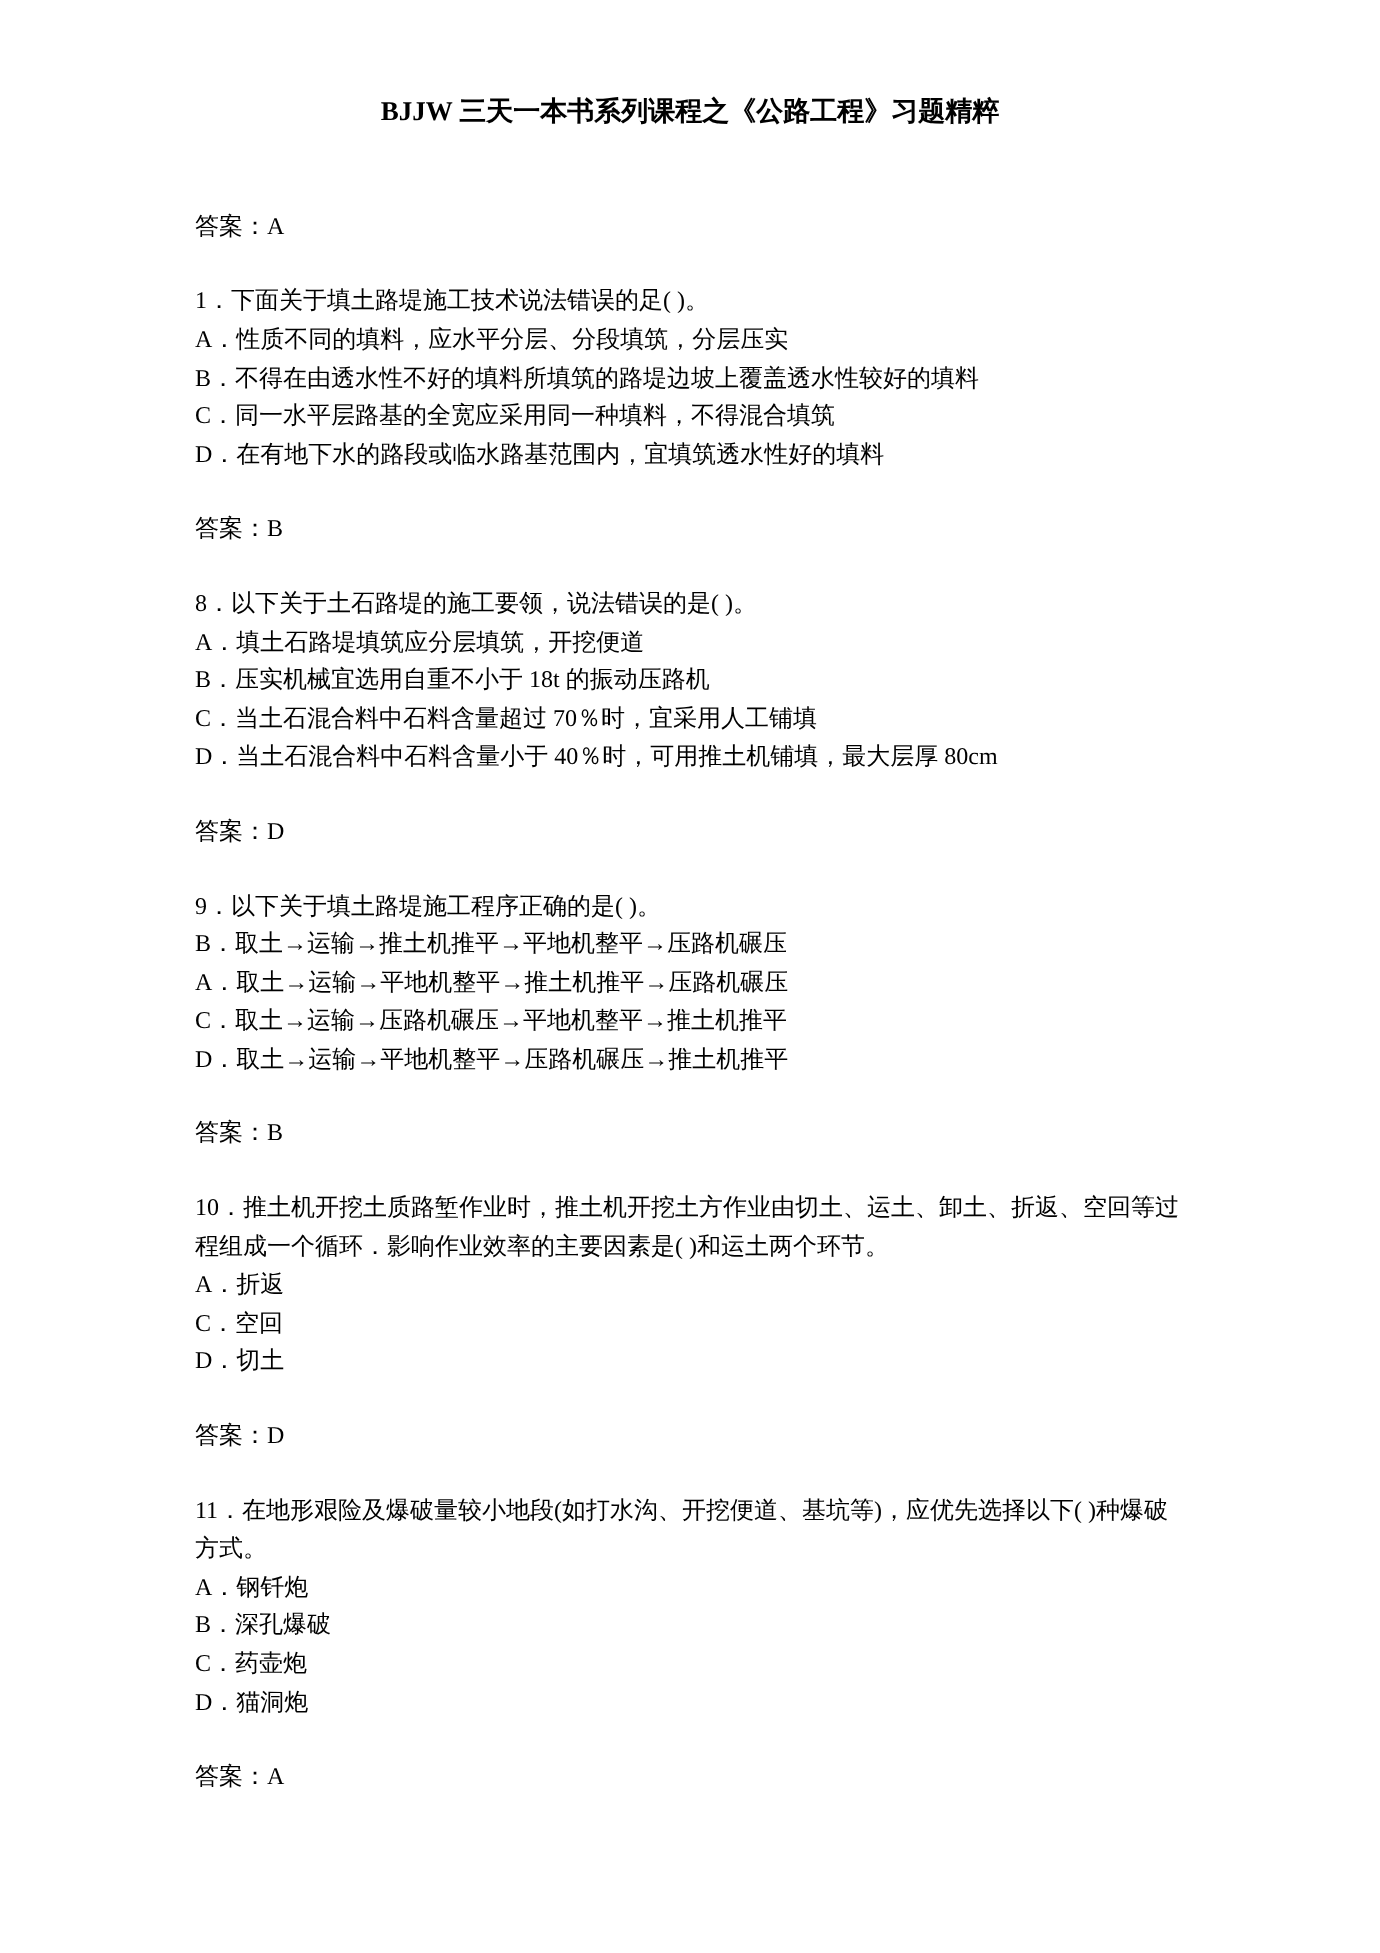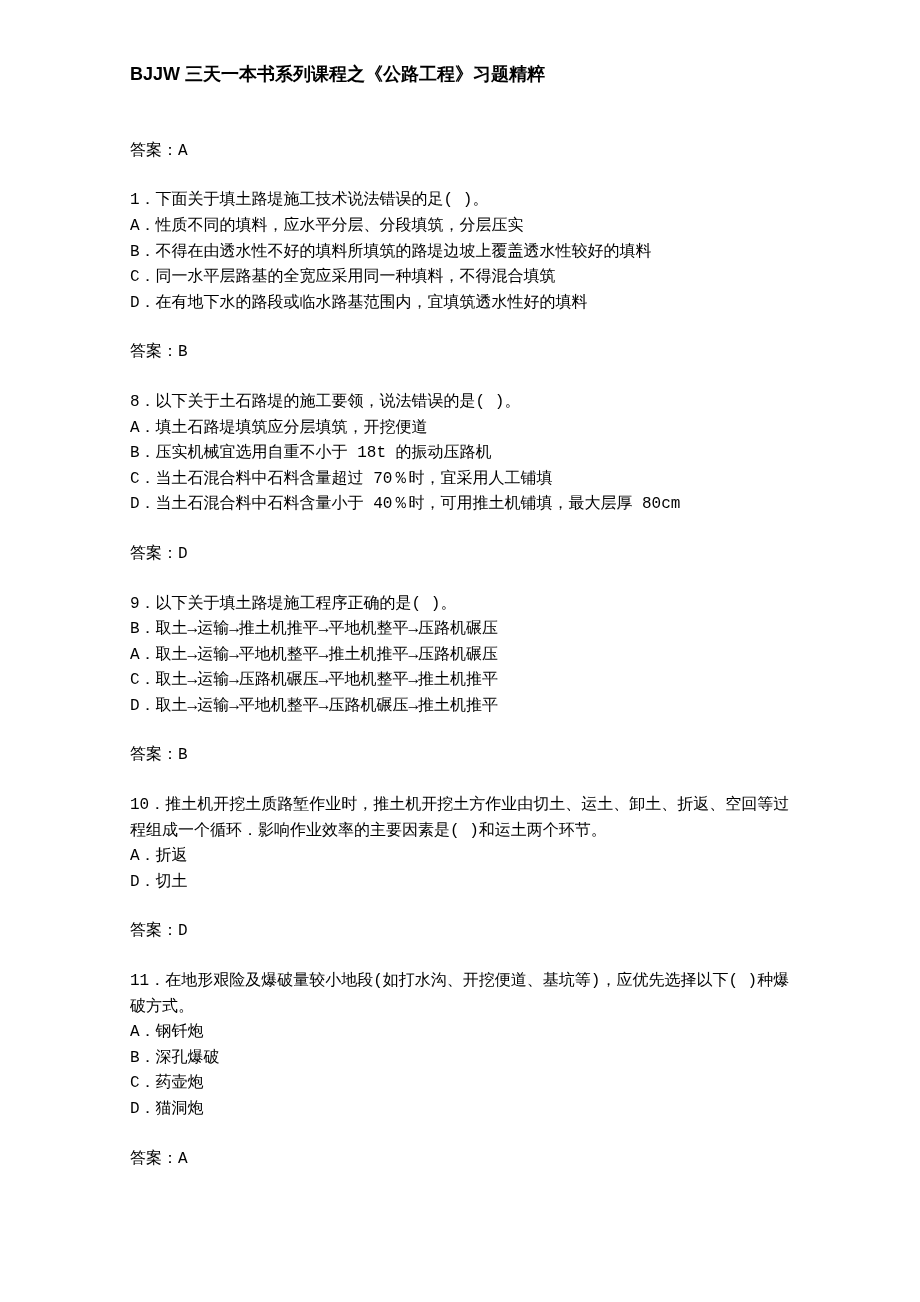--- a/index.html
+++ b/index.html
@@ -11,32 +11,32 @@
     color: #000000;
     line-height: 1.6;
   }
   .page {
     width: 920px;
     min-height: 1302px;
     box-sizing: border-box;
     padding: 60px 130px 80px 130px;
   }
   .header-title {
-    font-family: Liberation Sans, sans-serif;
+    text-align: center;
+    font-family: Liberation Serif, serif;
     font-weight: bold;
     font-size: 18px;
     margin-bottom: 50px;
   }
   .block {
     margin-bottom: 24px;
   }
   .line {
     white-space: pre-wrap;
     word-break: break-word;
-    font-family: Liberation Mono, monospace;
   }
 </style>
 </head>
 <body>
 
 <div class="page">
   <div class="header-title">BJJW 三天一本书系列课程之《公路工程》习题精粹</div>
   <div id="content">
       <div class="block">
         <div class="line">答案：A</div>
@@ -67,20 +67,21 @@
         <div class="line">A．取土→运输→平地机整平→推土机推平→压路机碾压</div>
         <div class="line">C．取土→运输→压路机碾压→平地机整平→推土机推平</div>
         <div class="line">D．取土→运输→平地机整平→压路机碾压→推土机推平</div>
       </div>
       <div class="block">
         <div class="line">答案：B</div>
       </div>
       <div class="block">
         <div class="line">10．推土机开挖土质路堑作业时，推土机开挖土方作业由切土、运土、卸土、折返、空回等过程组成一个循环．影响作业效率的主要因素是( )和运土两个环节。</div>
         <div class="line">A．折返</div>
+        <div class="line">C．空回</div>
         <div class="line">D．切土</div>
       </div>
       <div class="block">
         <div class="line">答案：D</div>
       </div>
       <div class="block">
         <div class="line">11．在地形艰险及爆破量较小地段(如打水沟、开挖便道、基坑等)，应优先选择以下( )种爆破方式。</div>
         <div class="line">A．钢钎炮</div>
         <div class="line">B．深孔爆破</div>
         <div class="line">C．药壶炮</div>

